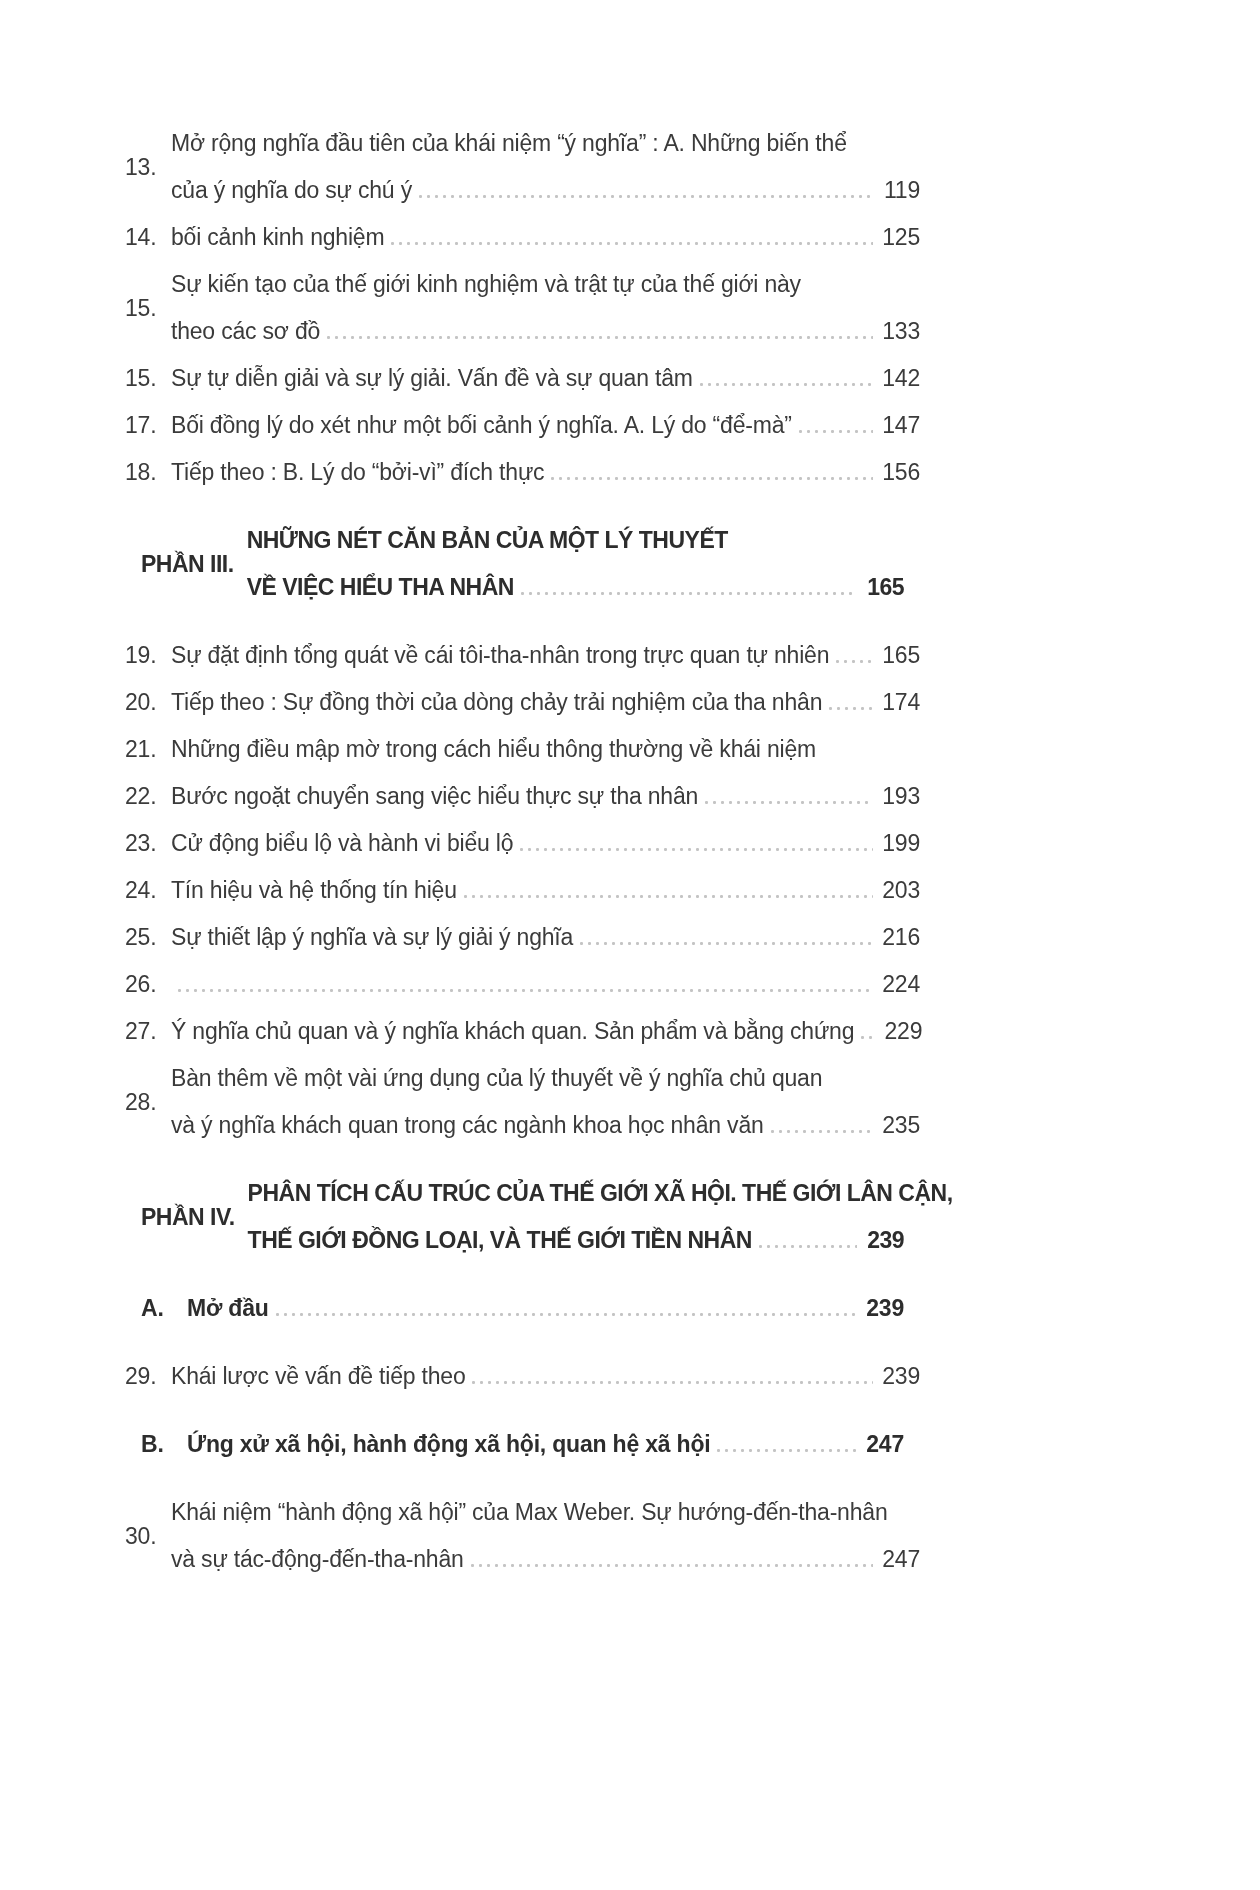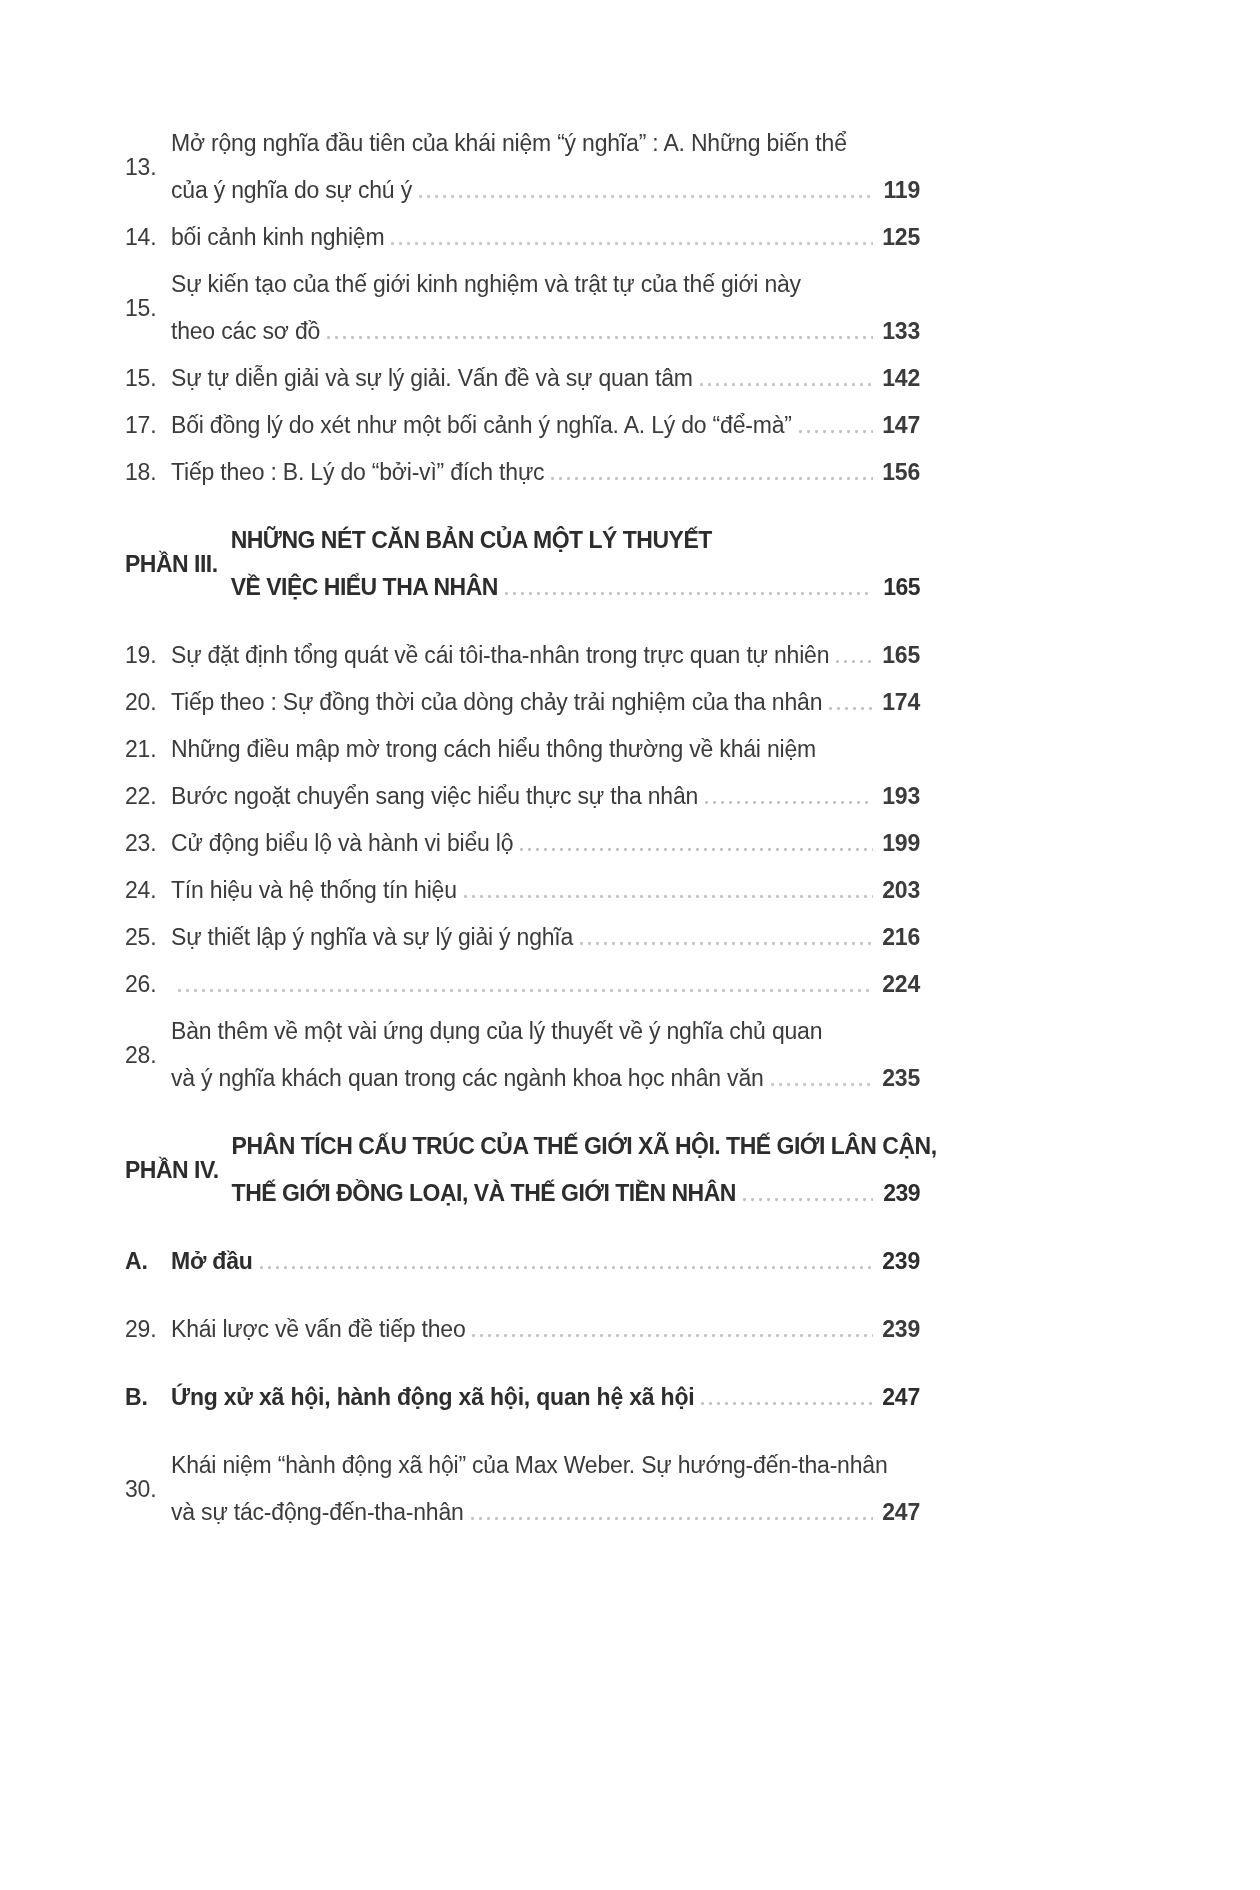--- a/index.html
+++ b/index.html
@@ -34,25 +34,25 @@
   .leader {
     flex: 1 1 auto;
     min-width: 14px;
     height: 3px;
     margin: 0 7px;
     background-image: radial-gradient(circle at 1.5px 1.5px, #c4c4c4 1.3px, transparent 1.7px);
     background-size: 8px 3px;
     background-repeat: repeat-x;
     background-position: left bottom;
   }
-  .page-num { flex: 0 0 auto; text-align: right; min-width: 40px; font-weight: bold; }
+  .page-num { flex: 0 0 auto; text-align: right; min-width: 40px; }
   .section, .subsection {
     font-weight: bold;
     color: #2d2d2d;
-    margin: 21px 0;
+    margin: 21px 16px;
   }
   .section { letter-spacing: -0.5px; }
   .section .prefix { flex: 0 0 auto; margin-right: 13px; }
 </style>
 </head>
 <body>
 
 <div class="content">
   <div id="toc-list">
       <div class="entry item">
@@ -205,20 +205,30 @@
       <div class="entry item">
         <span class="prefix">26.</span>
         <div class="body">
           <div class="line">
             <span class="leader"></span>
             <span class="page-num">224</span>
           </div>
         </div>
       </div>
       <div class="entry item">
+        <span class="prefix">27.</span>
+        <div class="body">
+          <div class="line">
+            <span class="txt">Ý nghĩa chủ quan và ý nghĩa khách quan. Sản phẩm và bằng chứng</span>
+            <span class="leader"></span>
+            <span class="page-num">229</span>
+          </div>
+        </div>
+      </div>
+      <div class="entry item">
         <span class="prefix">28.</span>
         <div class="body">
           <div class="line">
             <span class="txt">Bàn thêm về một vài ứng dụng của lý thuyết về ý nghĩa chủ quan</span>
           </div>
           <div class="line">
             <span class="txt">và ý nghĩa khách quan trong các ngành khoa học nhân văn</span>
             <span class="leader"></span>
             <span class="page-num">235</span>
           </div>

